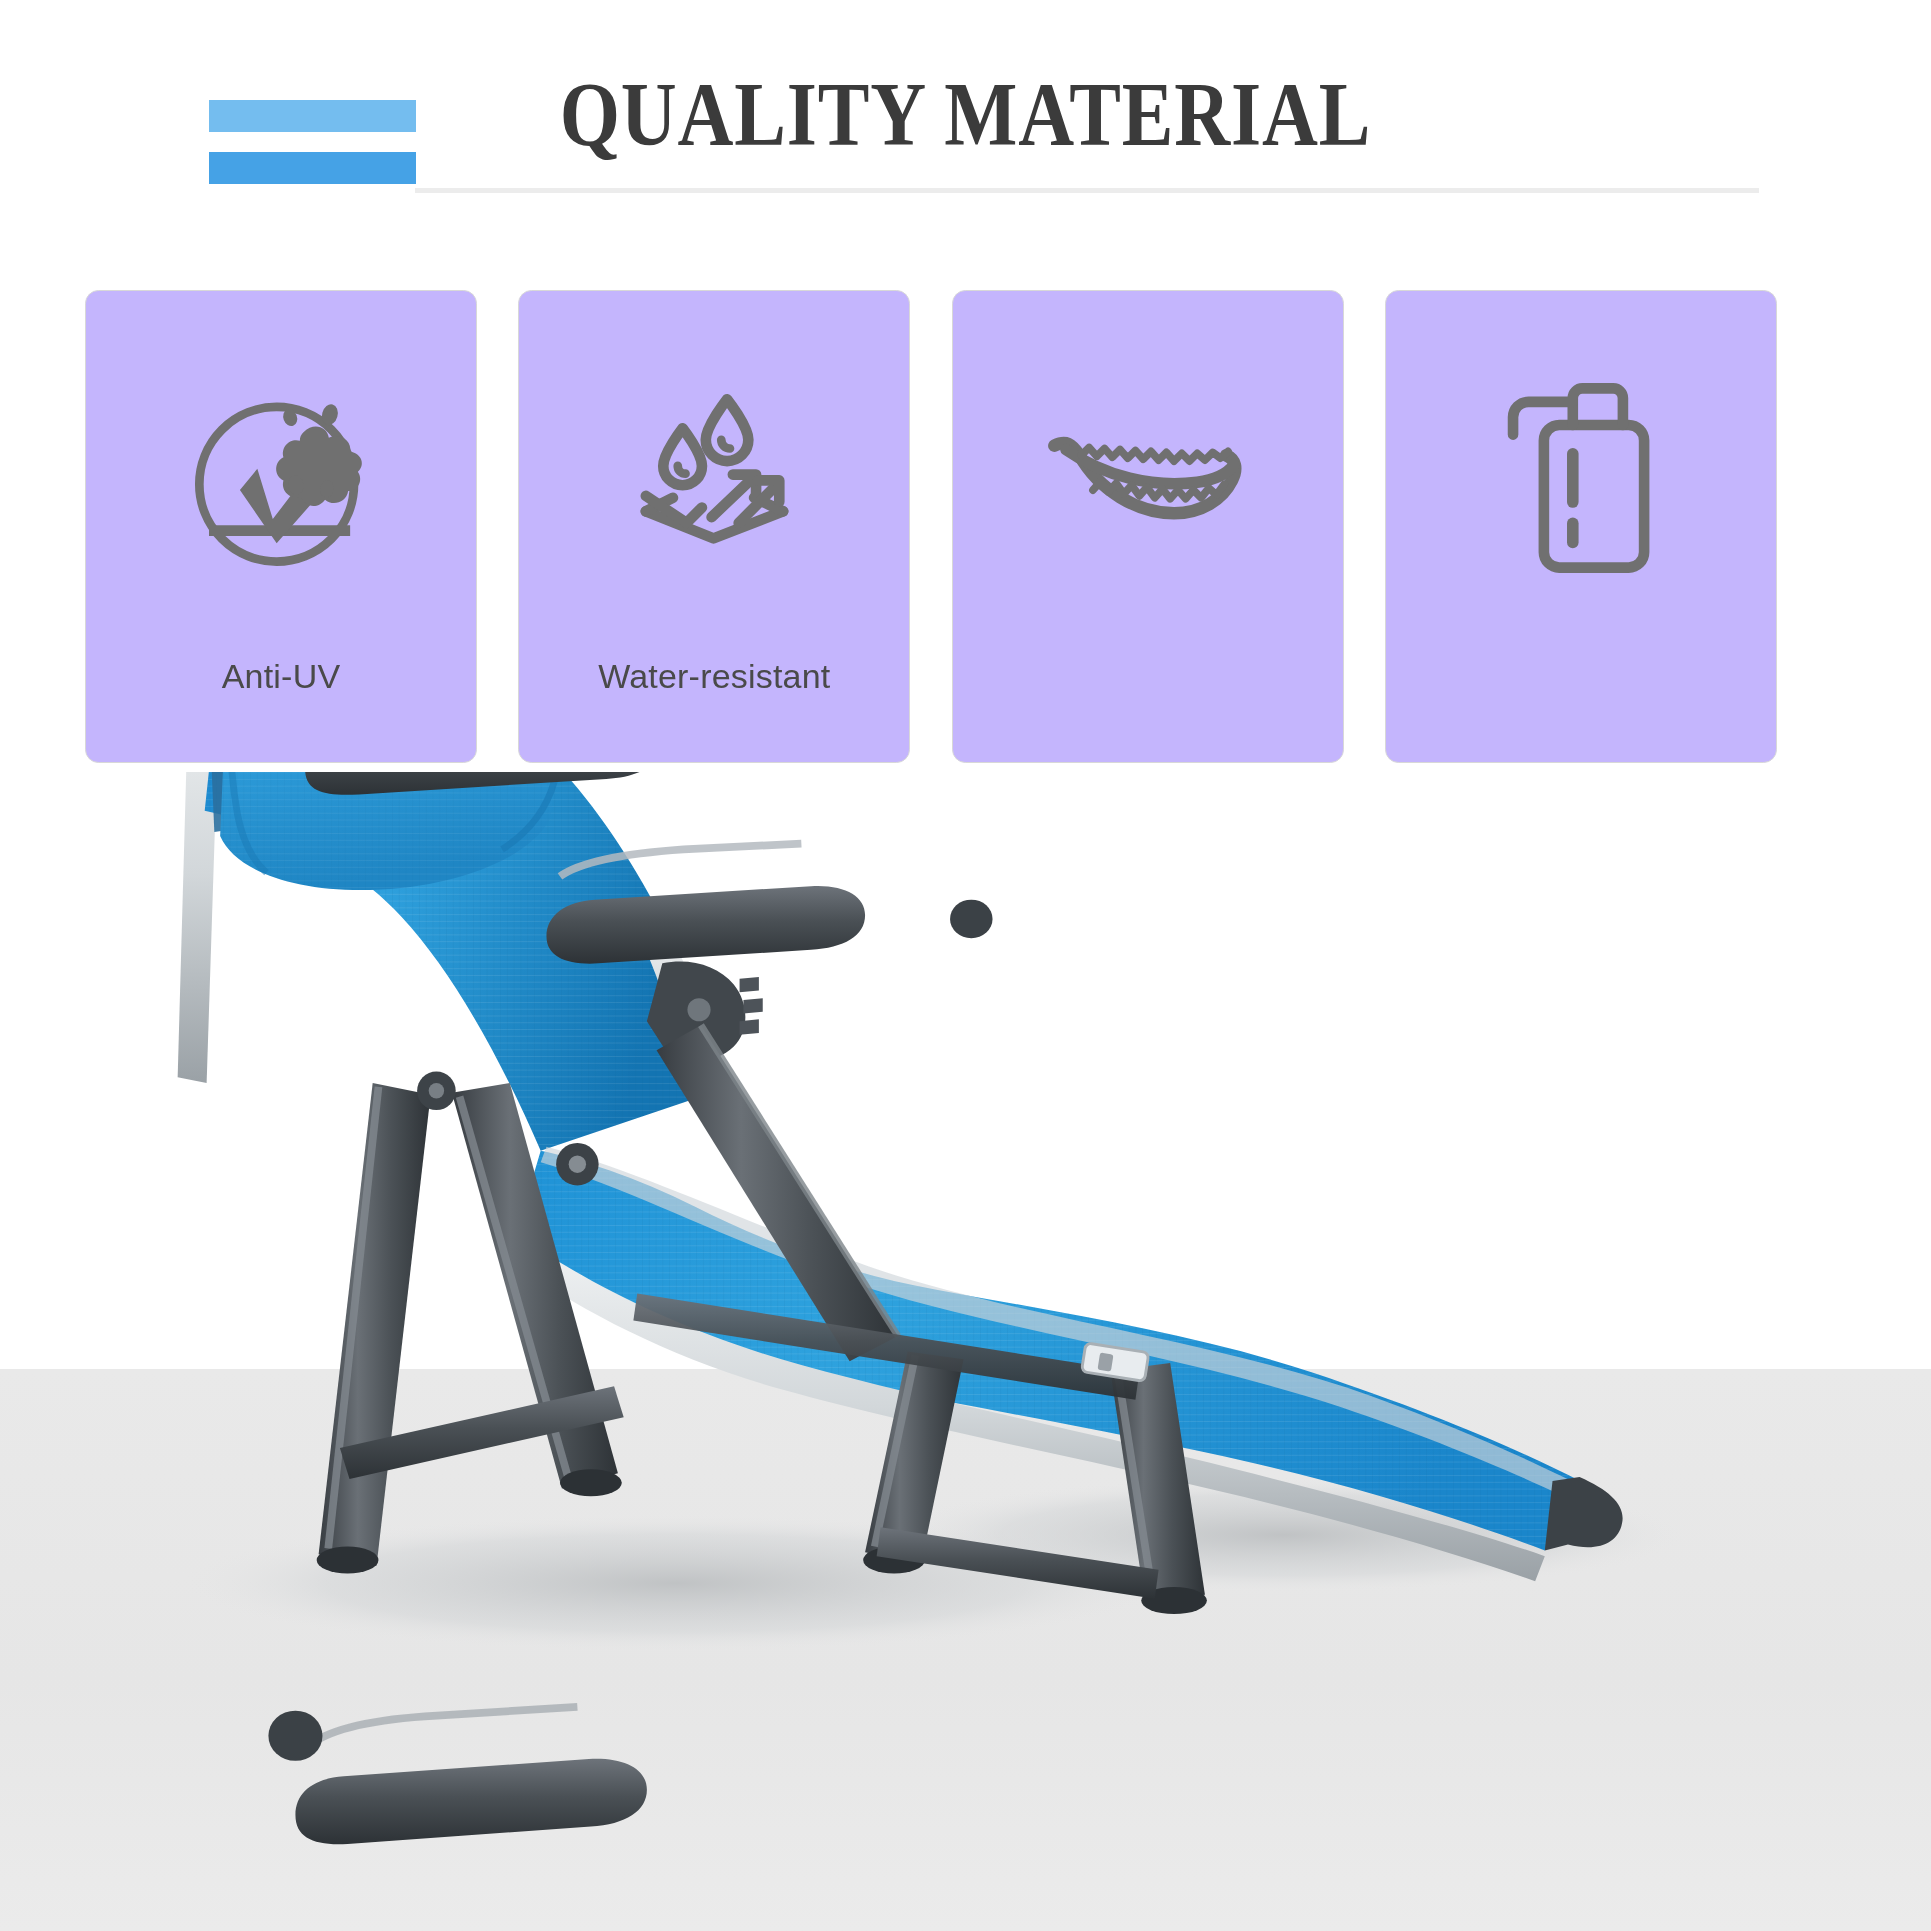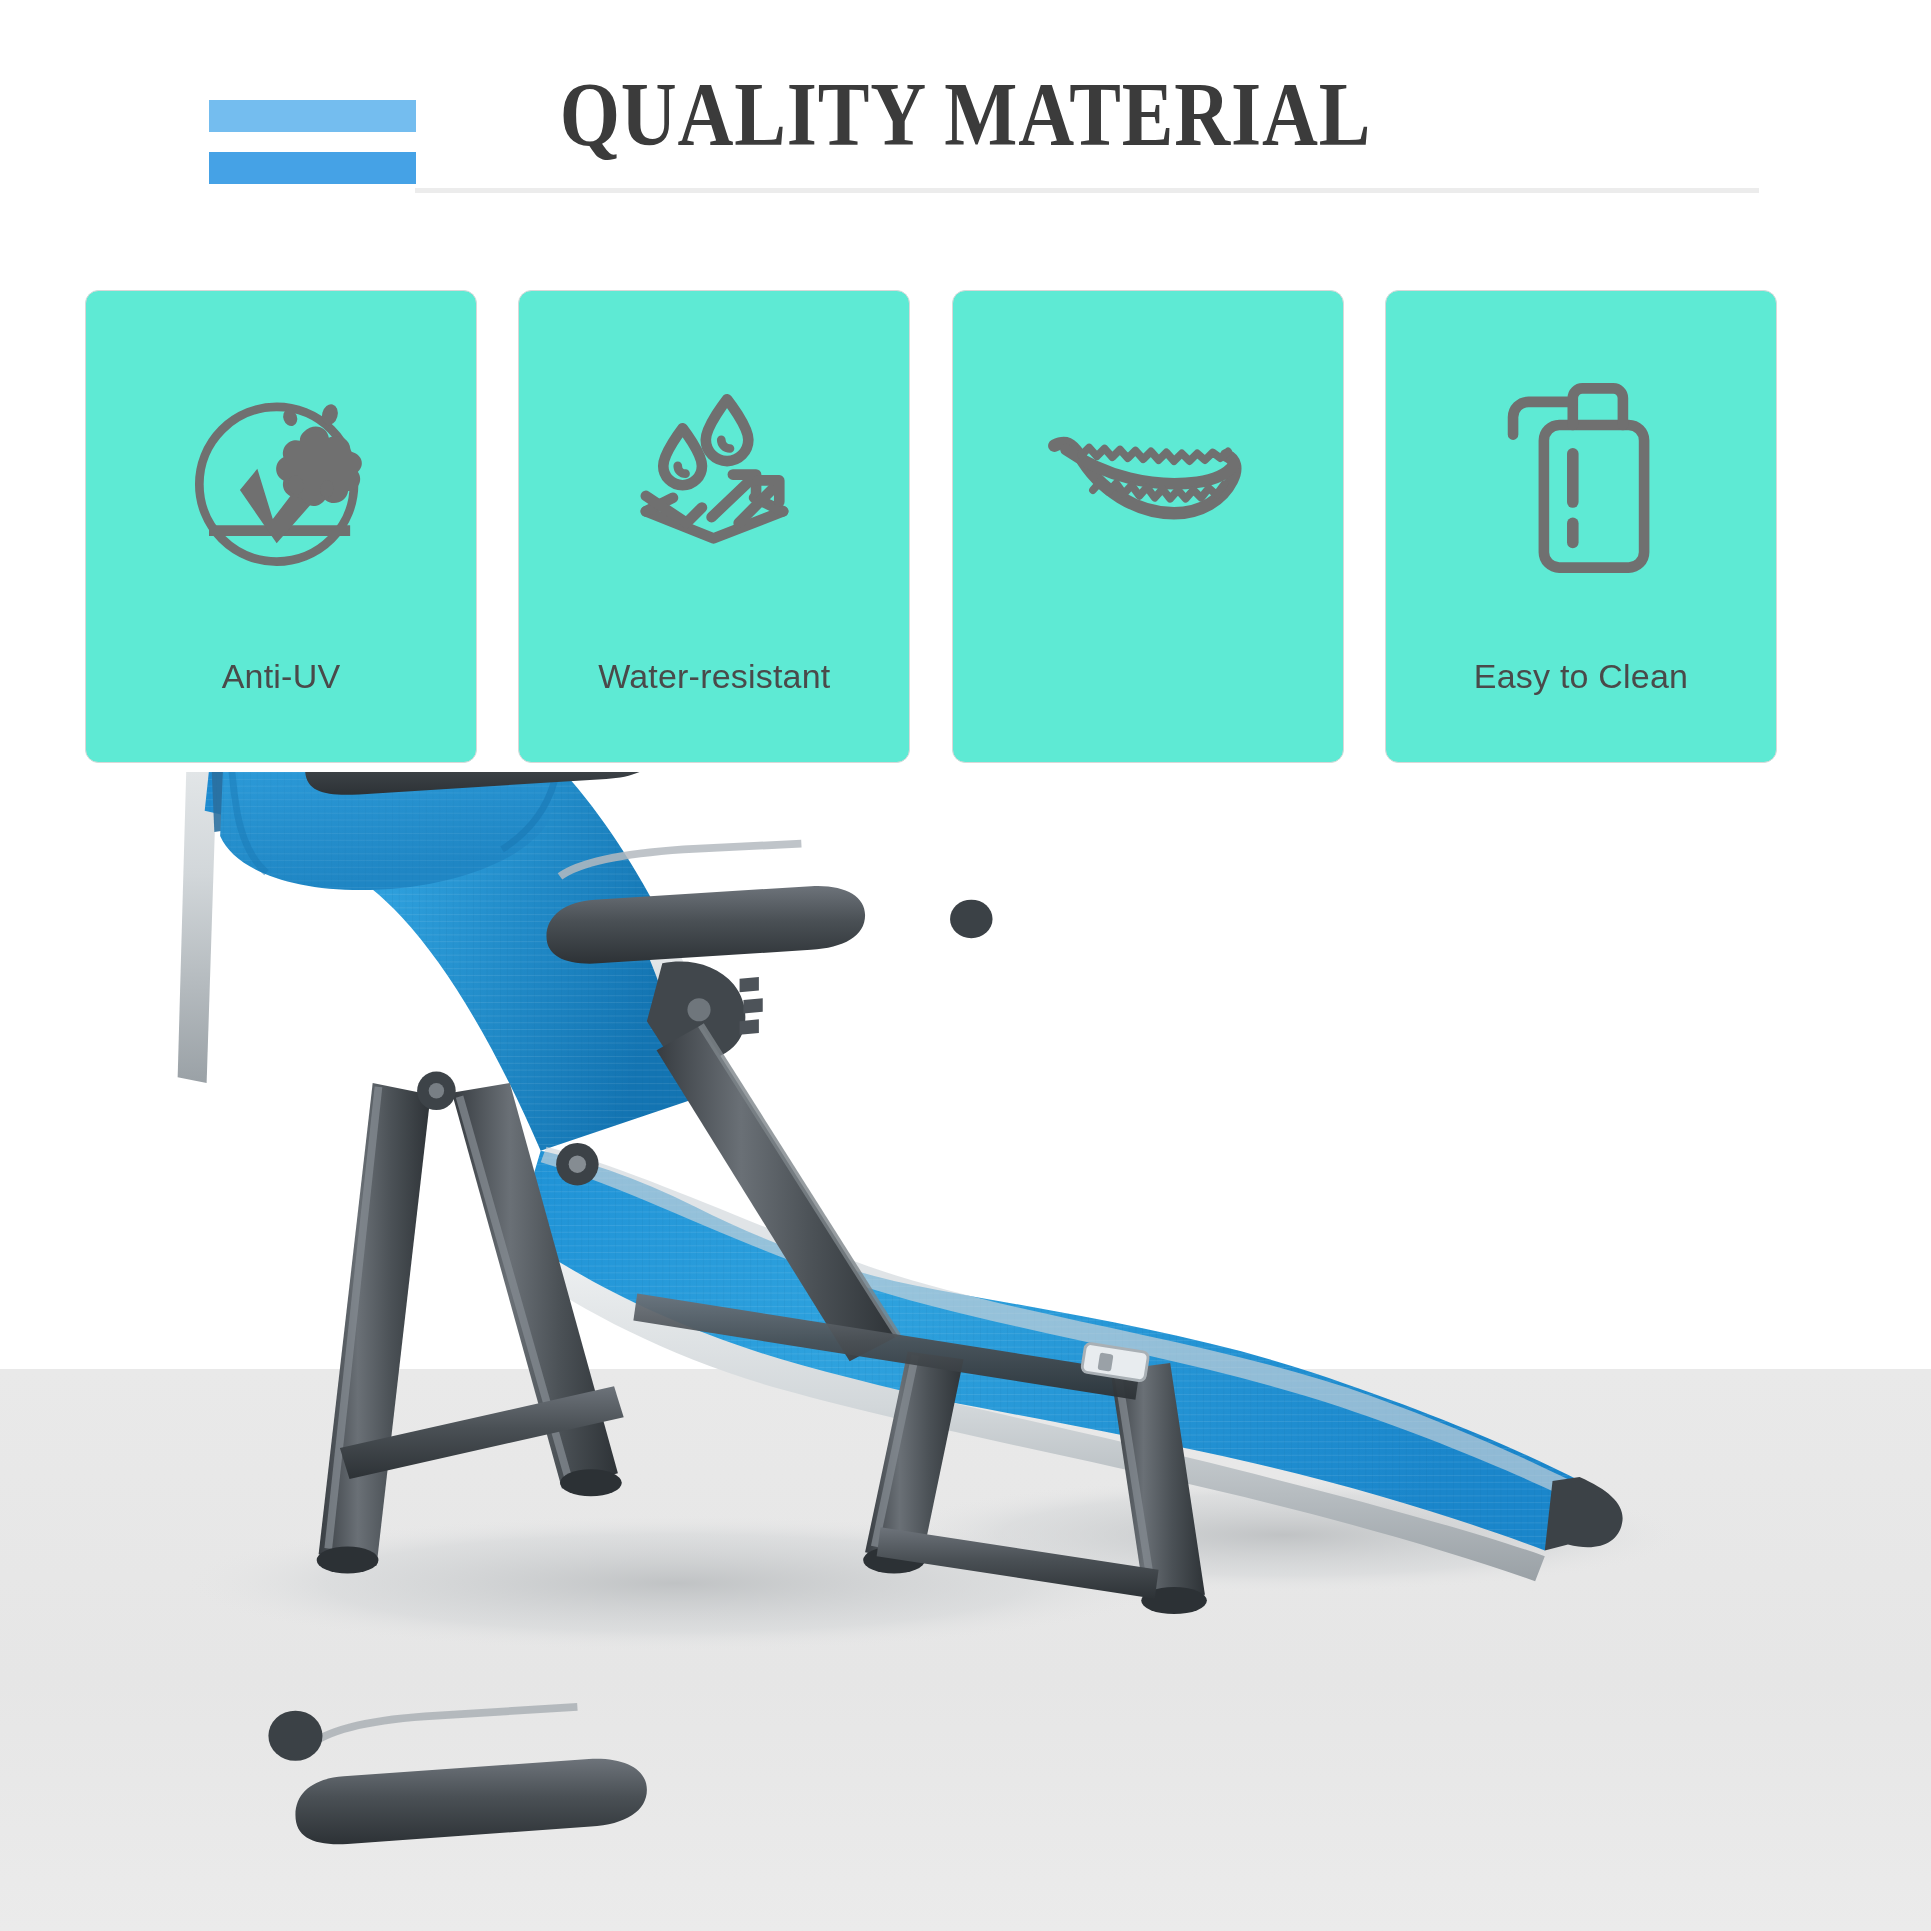--- a/index.html
+++ b/index.html
@@ -69,21 +69,21 @@
     height: 473px;
     display: flex;
     justify-content: space-between;
   }
   .card {
     width: 392px;
     height: 473px;
     box-sizing: border-box;
     border: 1.4px solid #d8d8d8;
     border-radius: 13.5px;
-    background: #5eead4;
+    background: #c4b5fd;
     display: flex;
     flex-direction: column;
     align-items: center;
     justify-content: flex-start;
     position: relative;
   }
   .card-icon {
     margin-top: 75px;
     width: 222px;
     height: 222px;
@@ -222,21 +222,20 @@
         <rect x="62" y="56" width="104" height="148" rx="16"></rect>
 
         <path d="M92 56 L92 28 a10 10 0 0 1 10 -10 h32 a10 10 0 0 1 10 10 L144 56"></path>
 
         <path d="M92 32 H46 a16 16 0 0 0 -16 16 V66"></path>
 
         <path d="M92 86 L92 136" stroke-width="12"></path>
         <path d="M92 158 L92 178" stroke-width="12"></path>
       </svg>
     </div>
-    <div class="card-label">Easy to Clean</div>
   </div>
 
 </div>
 
 <div class="photo">
 
   <div class="floor"></div>
 
   <svg class="product-svg" width="1931" height="1159" viewBox="0 0 2000 1200">
     <defs>

